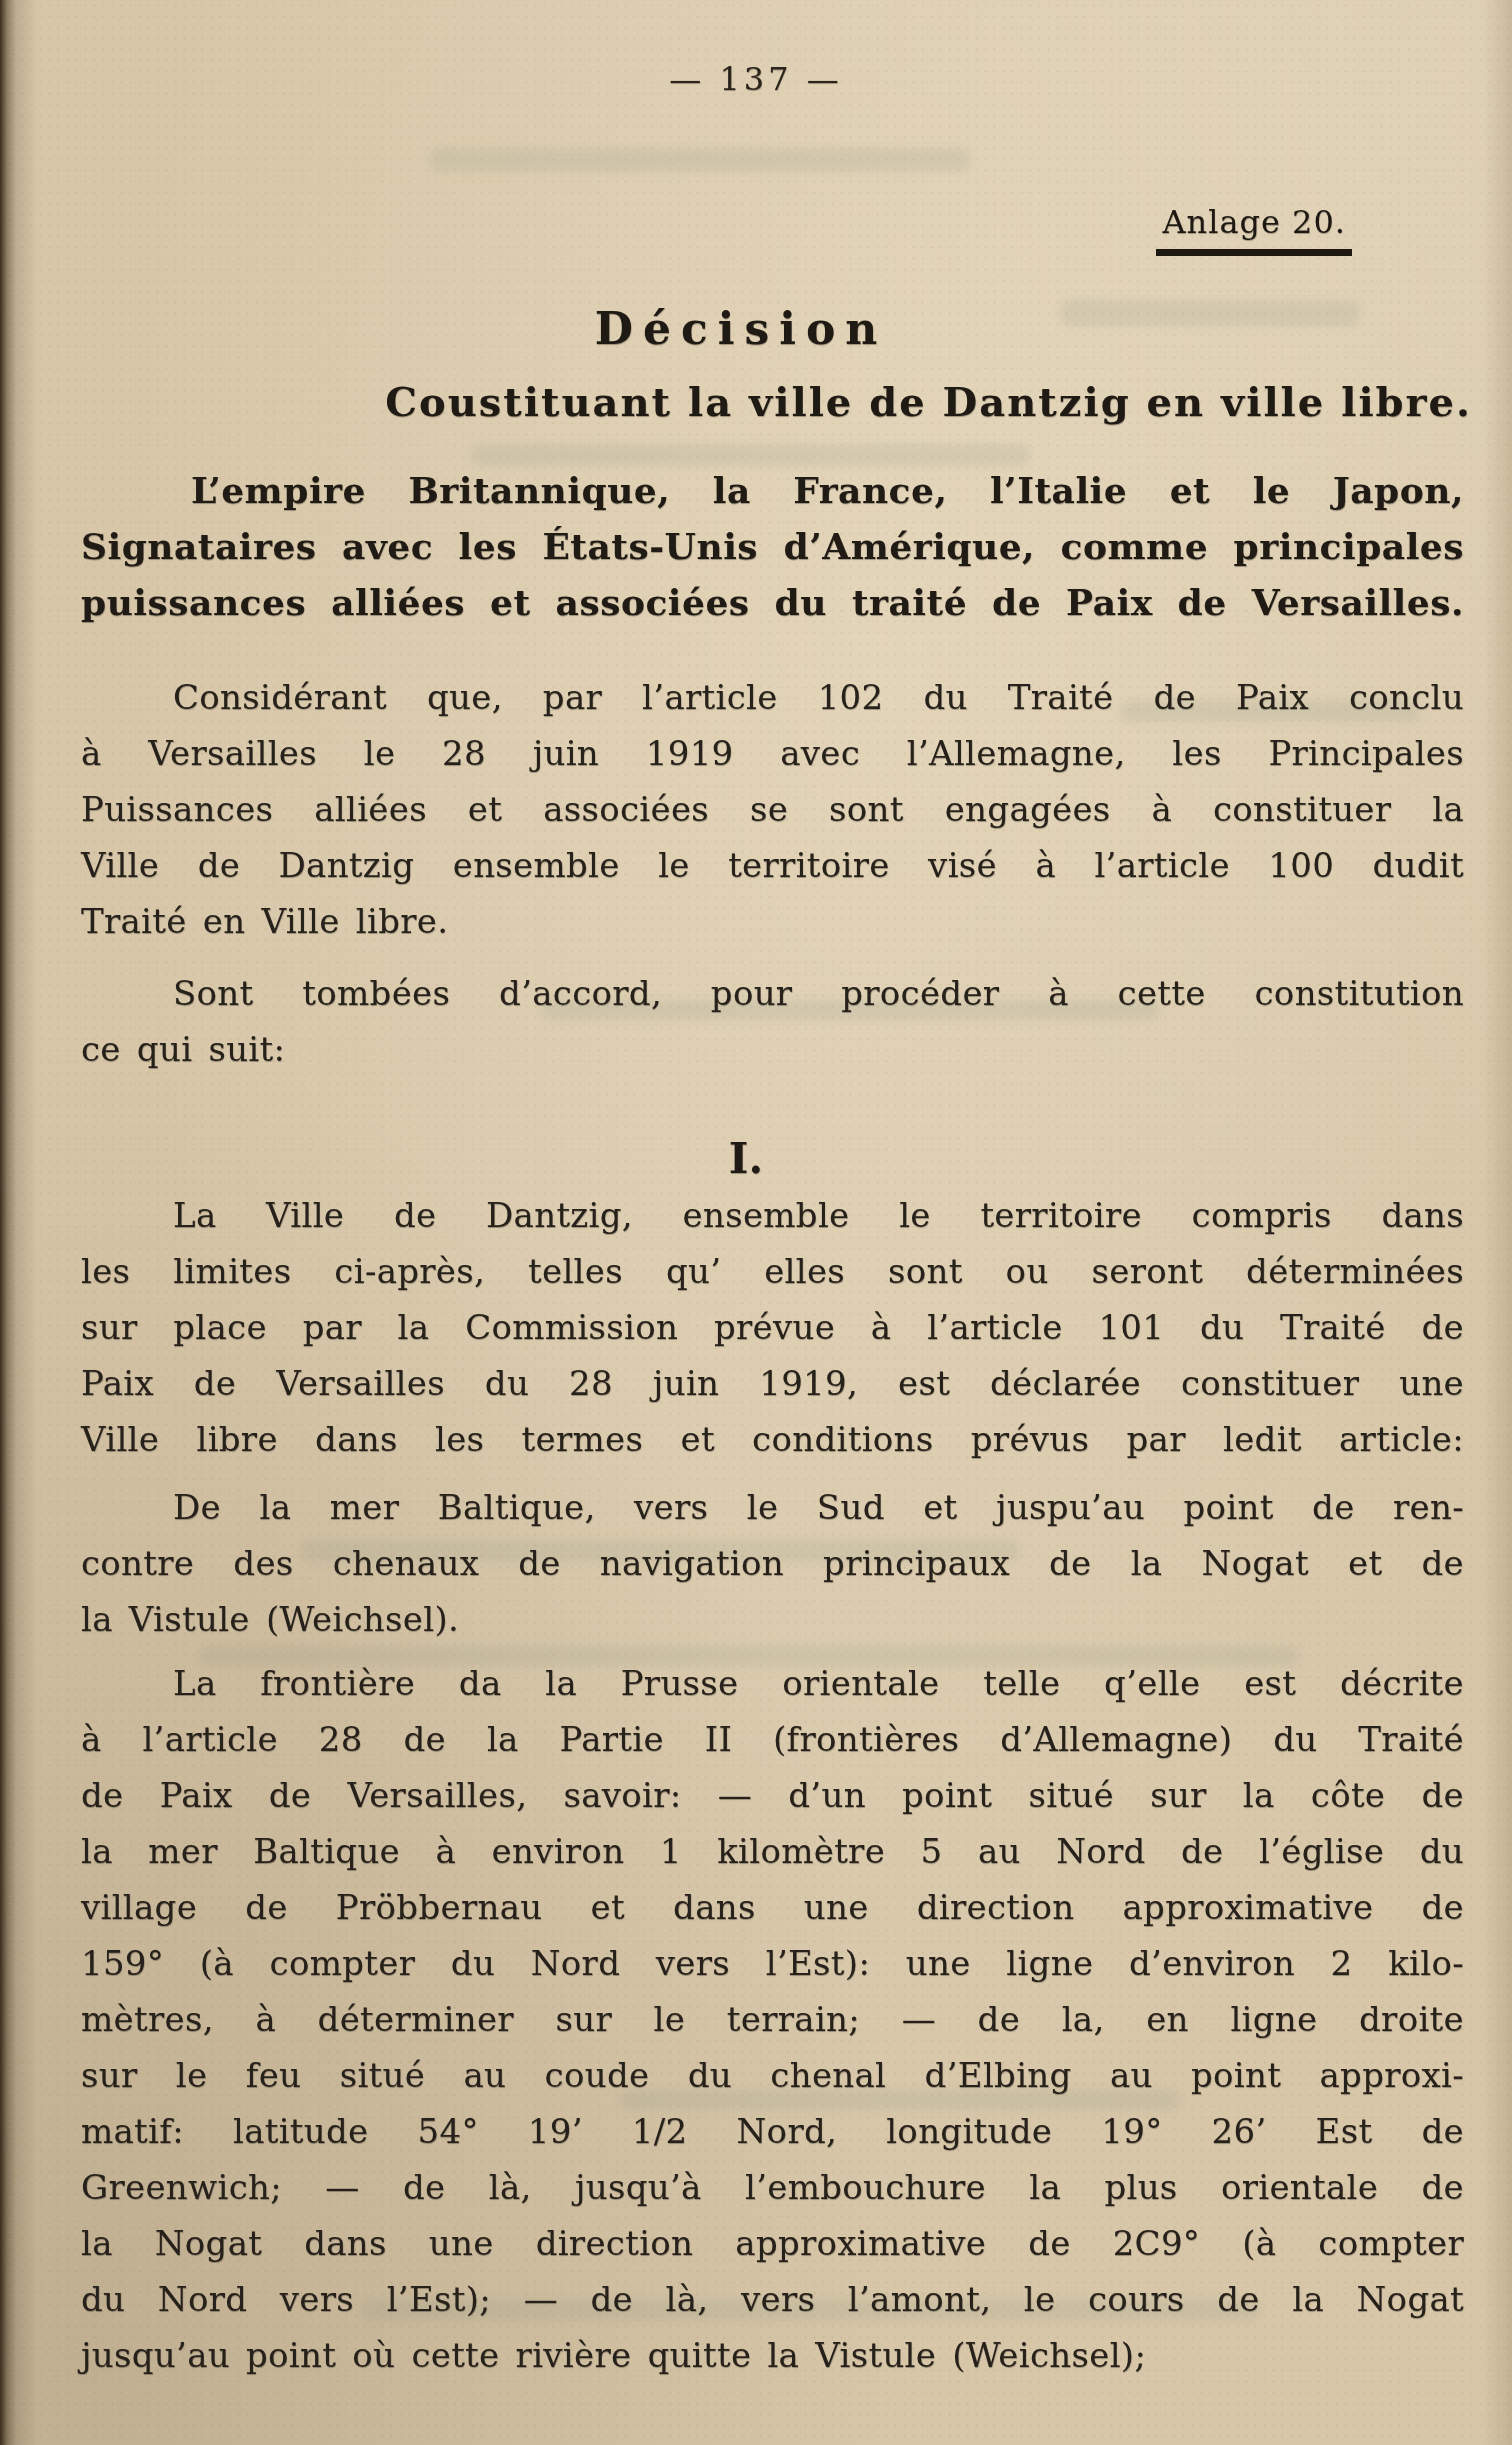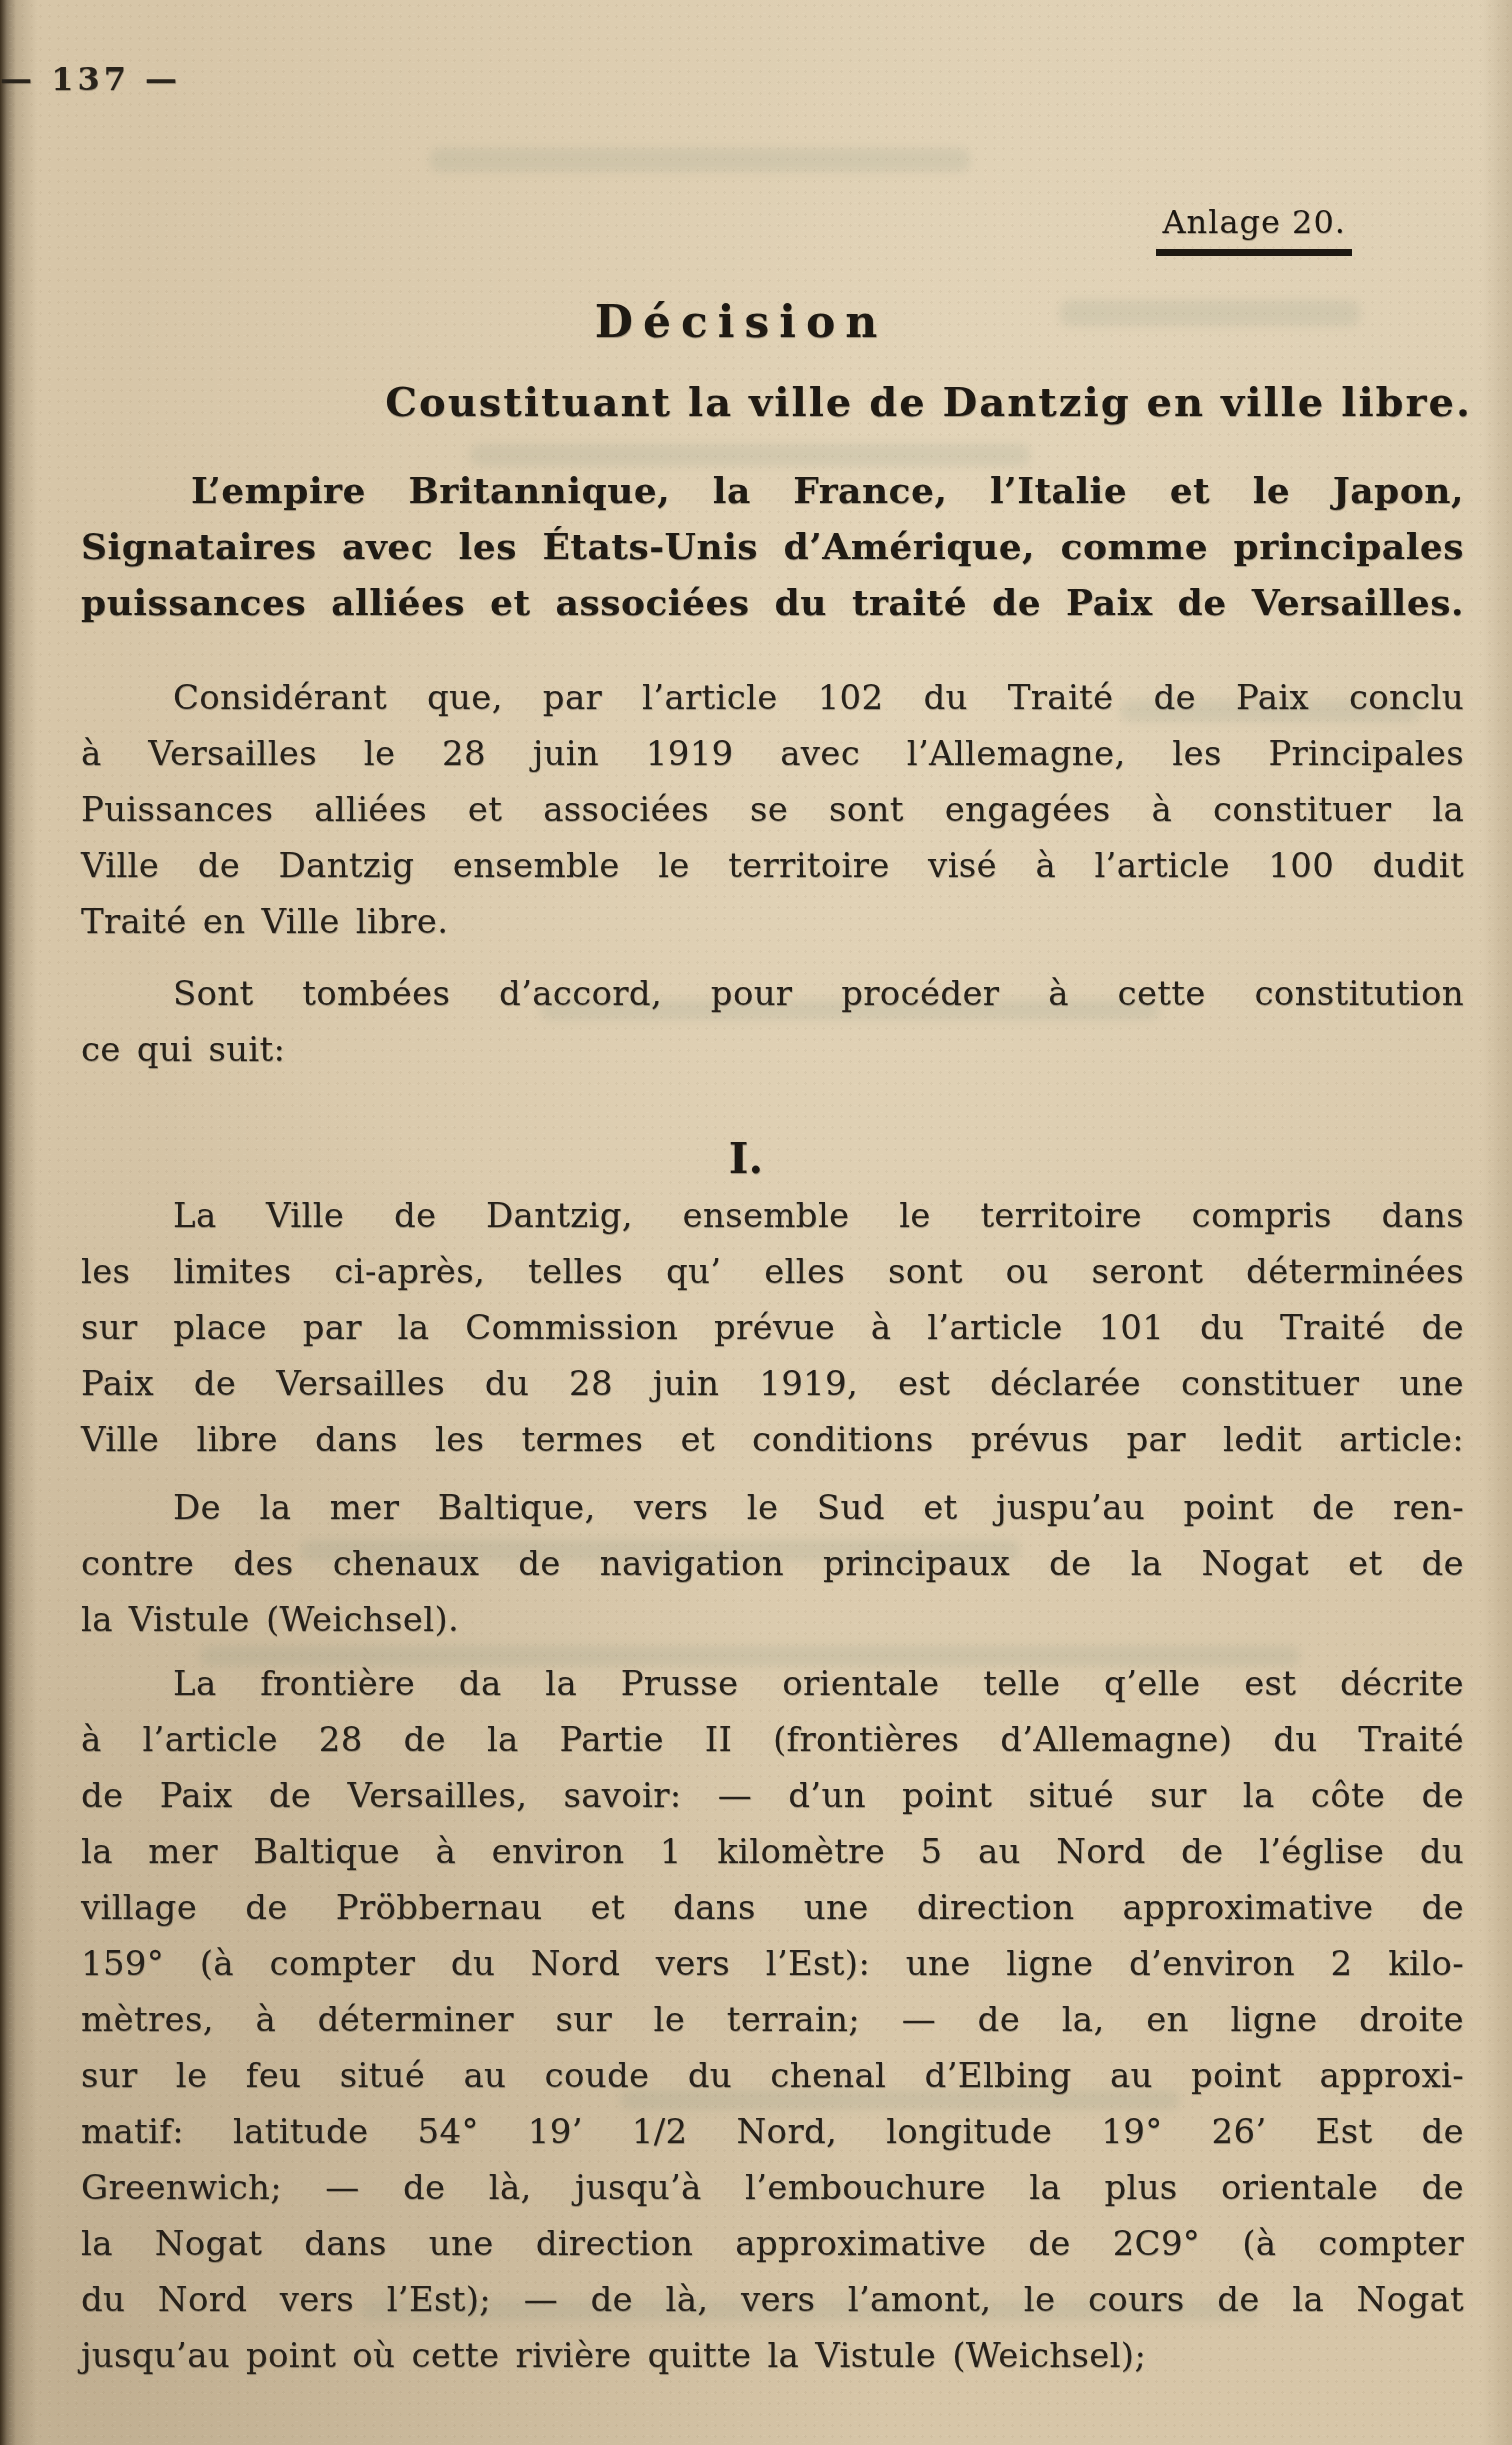--- a/index.html
+++ b/index.html
@@ -28,33 +28,33 @@
   }
   .ghost{ 
     position:absolute;border-radius:10px;
     background:rgba(104,128,118,0.12);
     filter:blur(4px);pointer-events:none;
   }
   .ink{ text-shadow:0.4px 0.6px 0.7px rgba(38,30,20,0.35); }
 
   .pageno{
     position:absolute;top:60px;left:0;right:0;
-    text-align:left;font-size:32px;font-weight:bold;
+    text-align:center;font-size:32px;font-weight:normal;
     letter-spacing:4px;color:#2a241c;
   }
   .anlage{
     position:absolute;top:203px;right:160px;
     font-size:32px;font-weight:normal;letter-spacing:1px;
     color:#1d1812;
     padding:0 6px 8px 6px;
     border-bottom:7px solid #1d1812;
     margin-left:40px;
   }
   .doctitle{
-    position:absolute;top:296px;left:0;right:30px;
+    position:absolute;top:303px;left:0;right:30px;
     text-align:center;font-size:44px;font-weight:bold;
     letter-spacing:10px;color:#1f1a13;
   }
   .docsubtitle{
     position:absolute;top:378px;left:40px;right:40px;
     text-align:right;font-size:40px;font-weight:bold;
     letter-spacing:2px;color:#1f1a13;
   }
   .block{
     position:absolute;left:65px;right:48px;

